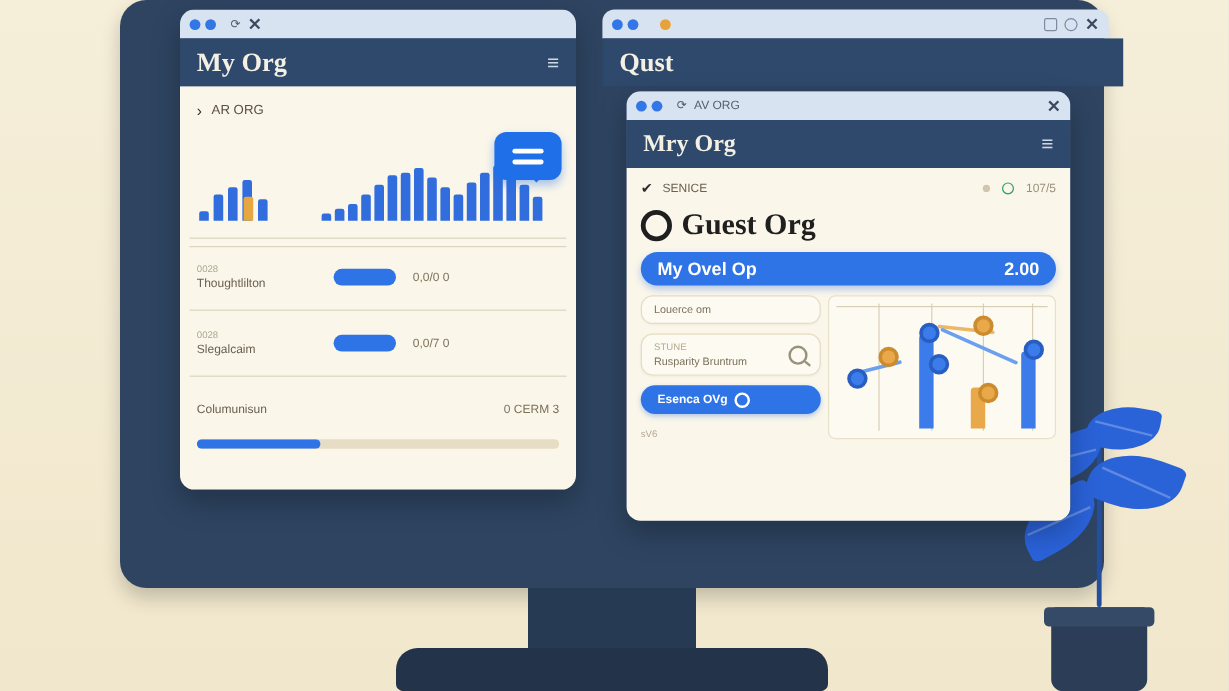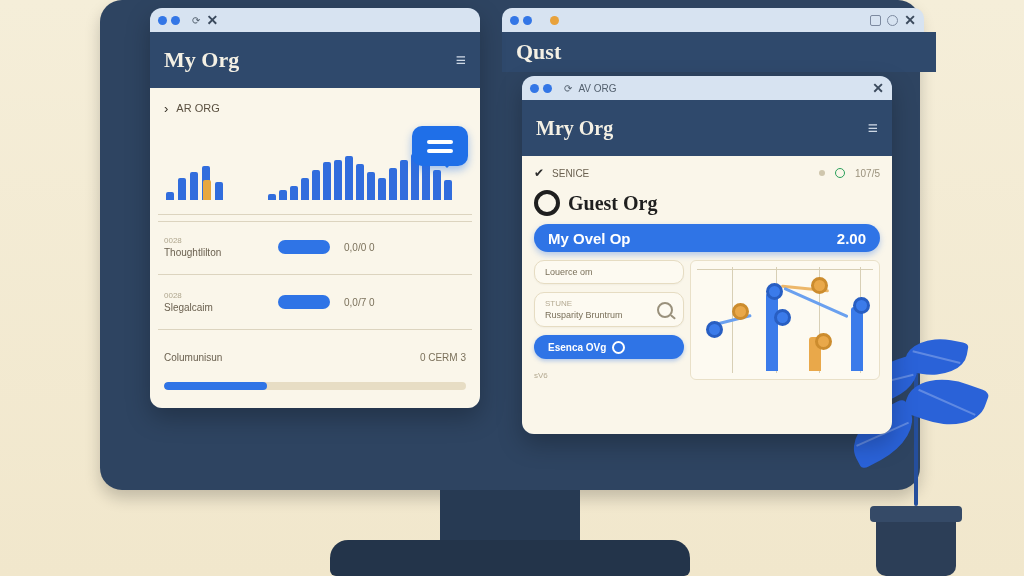--- a/index.html
+++ b/index.html
@@ -20,21 +20,21 @@
   .leaf::after{content:"";position:absolute;left:8%;top:48%;width:82%;height:2px;background:rgba(255,255,255,.25);transform:rotate(4deg);}
   
   .window{position:absolute;background:#41587a;border-radius:12px;box-shadow:0 10px 24px rgba(0,0,0,.25);overflow:hidden;}
   .tabstrip{height:24px;background:#d7e3f1;display:flex;align-items:center;padding:0 8px;gap:6px;font-size:10px;color:#53606e;}
   .dots{display:flex;gap:4px;margin-right:6px;}
   .dot{width:9px;height:9px;border-radius:50%;}
   .dot.blue{background:#3376e6;}
   .dot.amber{background:#e8a23c;}
   .tab-label{flex:1;}
   .closex{font-weight:bold;color:#3b4a5d;cursor:pointer;font-size:14px;}
-  .titlebar{height:56px;background:#2f496c;display:flex;align-items:center;padding:0 14px;color:#f4f0e4;font-family:Georgia,'Times New Roman',serif;font-weight:bold;font-size:22px;justify-content:space-between;}
+  .titlebar{height:40px;background:#2f496c;display:flex;align-items:center;padding:0 14px;color:#f4f0e4;font-family:Georgia,'Times New Roman',serif;font-weight:bold;font-size:22px;justify-content:space-between;}
   .hamb{font-size:18px;color:#cdd7e4;cursor:pointer;}
   .body{background:#faf6ea;padding:0;}
   
   .win-left{left:150px;top:8px;width:330px;height:400px;}
   .win-left .body{height:336px;padding:10px 14px 8px;}
   .statusrow{display:flex;align-items:center;gap:8px;font-size:11px;color:#5a5040;height:20px;}
   .caret{font-size:13px;color:#353026;}
   .chart-zone{position:relative;height:86px;margin-top:4px;}
   .bars{position:absolute;left:2px;bottom:8px;display:flex;align-items:flex-end;gap:4px;}
   .bar{width:8px;background:#316ddd;border-radius:2px 2px 0 0;}
@@ -62,21 +62,21 @@
   
   .win-right{left:522px;top:76px;width:370px;height:358px;}
   .win-right .titlebar{font-size:20px;}
   .r-body{background:#faf6ea;height:294px;padding:8px 12px 6px;position:relative;}
   .r-status{display:flex;align-items:center;gap:8px;font-size:10px;color:#6b6150;height:18px;}
   .check{color:#2c2c2c;font-size:12px;}
   .r-status .right{margin-left:auto;display:flex;align-items:center;gap:10px;color:#9a917c;}
   .gpin{width:8px;height:8px;border:1.5px solid #2aa05a;border-radius:50%;}
   .guest-h{display:flex;align-items:center;gap:8px;margin-top:8px;}
   .ring{width:18px;height:18px;border:4px solid #1f1f1f;border-radius:50%;}
-  .guest-h h2{margin:0;font-family:Georgia,serif;font-size:20px;color:#1f1f1f;}
+  .guest-h h2{margin:0;font-family:Georgia,serif;font-size:25px;color:#1f1f1f;}
   .bluebar{margin-top:8px;height:28px;background:#2f74e6;border-radius:14px;color:#fff;display:flex;align-items:center;padding:0 14px;font-size:15px;font-weight:bold;justify-content:space-between;box-shadow:0 3px 6px rgba(47,116,230,.35);}
   .cols{display:flex;margin-top:8px;gap:6px;}
   .leftcol{flex:0 0 150px;display:flex;flex-direction:column;gap:8px;}
   .card{background:#fdfaf1;border:1px solid #e6dcc2;border-radius:10px;padding:6px 10px;font-size:9px;color:#7a705a;box-shadow:0 1px 2px rgba(0,0,0,.04);}
   .card .tt{font-size:8px;color:#b4aa92;display:block;margin-bottom:2px;}
   .card.search{display:flex;align-items:center;justify-content:space-between;}
   .mag{width:12px;height:12px;border:2px solid #9a917c;border-radius:50%;position:relative;}
   .mag::after{content:"";position:absolute;width:6px;height:2px;background:#9a917c;right:-5px;bottom:-2px;transform:rotate(40deg);border-radius:1px;}
   .btn{display:inline-flex;align-items:center;height:24px;background:#2f74e6;color:#fff;border-radius:12px;font-size:10px;font-weight:bold;padding:0 14px;gap:6px;box-shadow:0 2px 4px rgba(47,116,230,.35);}
   .btn .ring2{width:9px;height:9px;border:2px solid #fff;border-radius:50%;}

